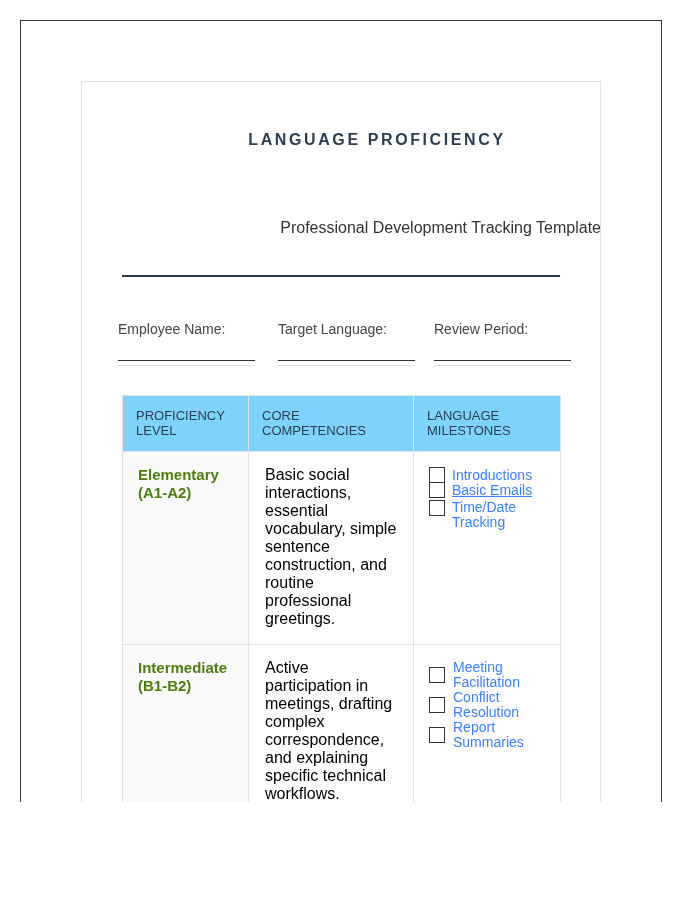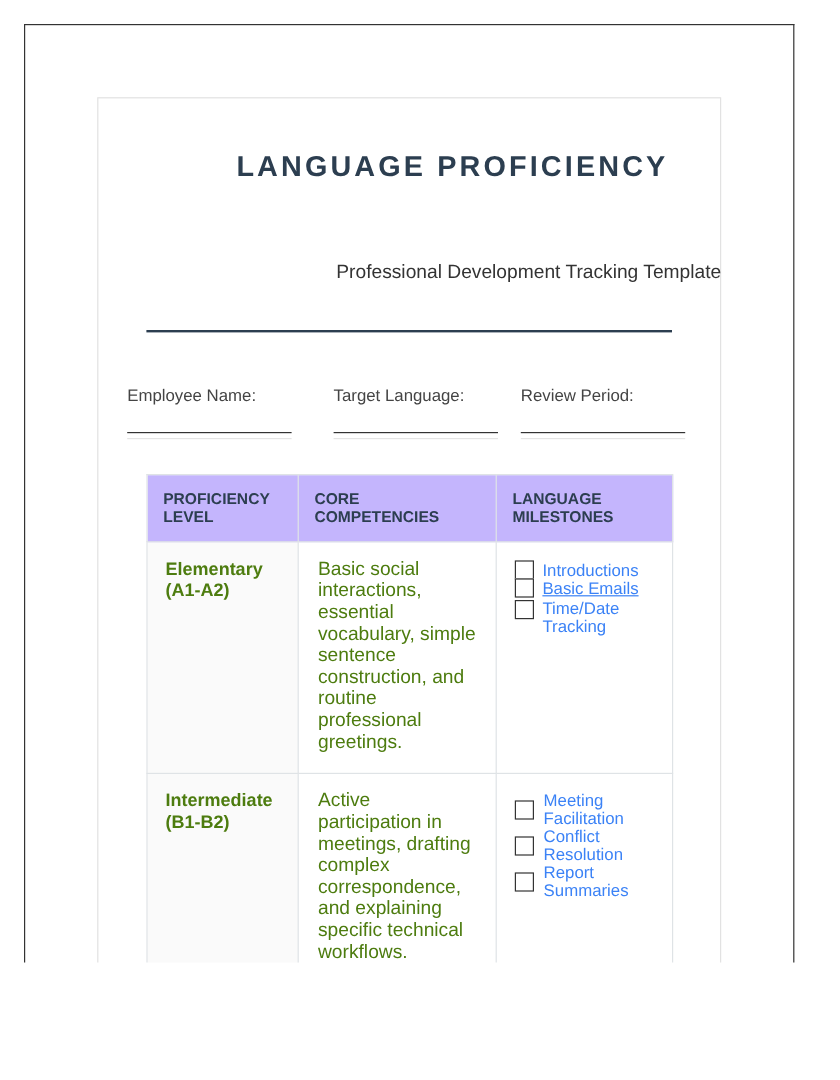--- a/index.html
+++ b/index.html
@@ -13,21 +13,21 @@
     .outer-frame {
       position: absolute; left: 20px; top: 20px; width: 642px; height: 1200px;
       border: 1px solid #333; border-bottom: none; background: #fff;
     }
     .card {
       position: absolute; left: 81px; top: 81px; width: 520px; height: 1200px;
       border: 1px solid #e2e2e2; background: #fff;
     }
     .title {
       position: absolute; left: 81px; top: 120px; width: 592px;
-      text-align: center; font-weight: bold; font-size: 24px; letter-spacing: 2.6px;
+      text-align: center; font-weight: bold; font-size: 16px; letter-spacing: 2.6px;
       line-height: 39px; color: #2c3e50;
     }
     .subtitle {
       position: absolute; left: 81px; top: 218px; width: 520px;
       text-align: right; font-size: 16px; color: #333; line-height: 20px;
     }
     .divider {
       position: absolute; left: 122px; top: 275px; width: 438px; height: 2px;
       background: #2c3e50;
     }
@@ -42,29 +42,29 @@
     }
 
     table.prof {
       position: absolute; left: 122px; top: 395px; width: 438px;
       border-collapse: collapse; table-layout: fixed;
     }
     table.prof th, table.prof td {
       border: 1px solid #dfe3e6; vertical-align: top; text-align: left;
     }
     table.prof th {
-      background: #c4b5fd; color: #2c3e50; font-size: 13px; font-weight: bold;
+      background: #7dd3fc; color: #2c3e50; font-size: 13px; font-weight: normal;
       line-height: 15px; padding: 12px 13px 13px 13px; height: 56px; margin-top: 41px;
     }
     td.level {
       background: #fafafa; font-weight: bold; font-size: 15px; color: #4d7c0f;
       line-height: 18px; padding: 14px 15px;
     }
     td.comp {
-      background: #fff; font-size: 16px; line-height: 18px; color: #4d7c0f;
+      background: #fff; font-size: 16px; line-height: 18px; color: #000000;
       padding: 14px 16px; 
     }
     td.miles { background: #fff; padding: 15px 14px 10px 15px; }
     tr.row1 td { height: 193px; }
     tr.row2 td { height: 200px; }
 
     .milestone { display: flex; align-items: center; font-size: 14px; line-height: 15px; color: #3b82f6; }
     .milestone .box {
       flex: 0 0 16px; width: 16px; height: 16px; border: 1px solid #333; background: #fff;
       margin-right: 7px; cursor: pointer;
@@ -80,21 +80,21 @@
 <div class="viewport">
   <div class="outer-frame"></div>
   <div class="card"></div>
 
   <div class="title">
     <div>LANGUAGE PROFICIENCY</div>
   </div>
   <div class="subtitle">Professional Development Tracking Template</div>
   <div class="divider"></div>
 
-  <div class="field" style="left:106px">
+  <div class="field" style="left:118px">
     <span class="field-label">Employee Name:</span>
     <span class="field-line"></span>
   </div>
   <div class="field" style="left:278px">
     <span class="field-label">Target Language:</span>
     <span class="field-line"></span>
   </div>
   <div class="field" style="left:434px">
     <span class="field-label">Review Period:</span>
     <span class="field-line"></span>

